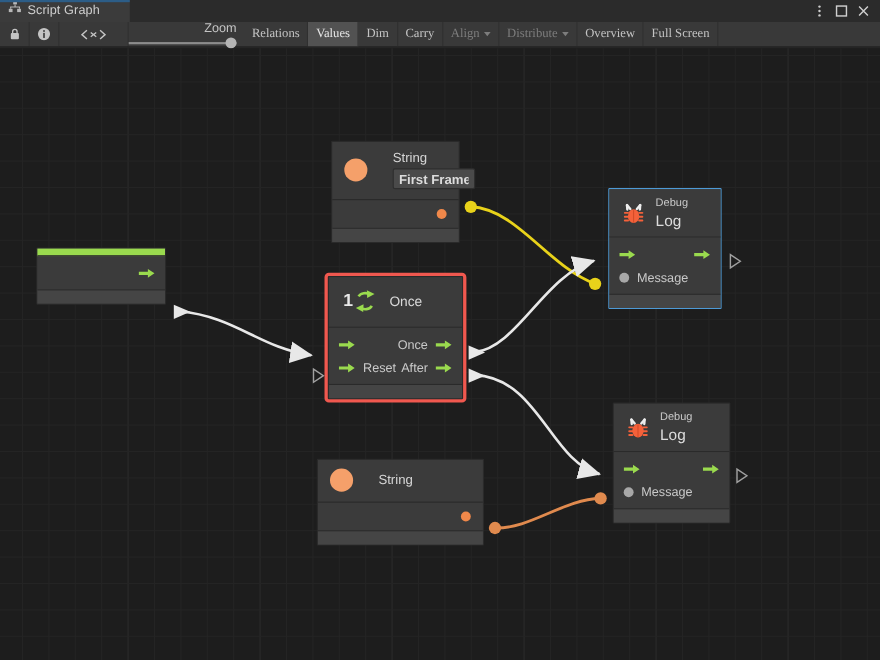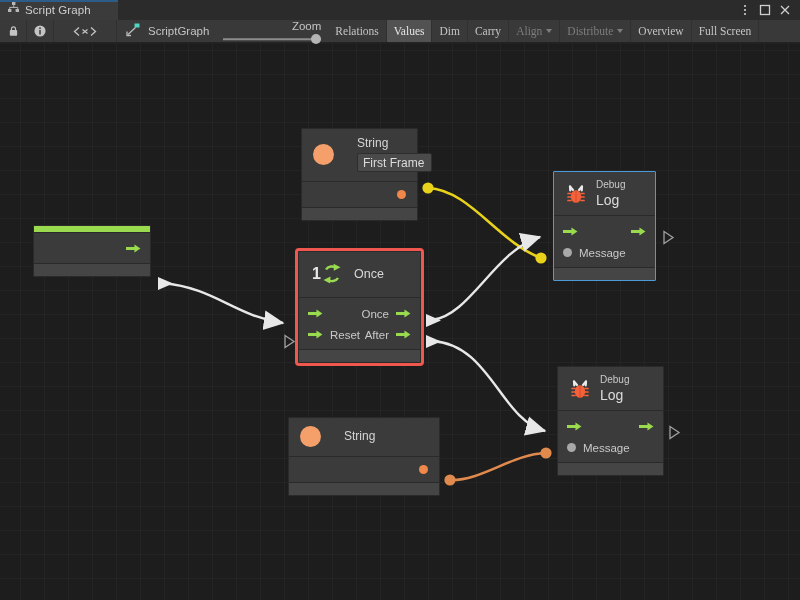--- a/index.html
+++ b/index.html
@@ -180,20 +180,21 @@
   .str-input {
     background: #4a4a4a;
     border: 1px solid #2e2e2e;
     border-radius: 2px;
     color: #dcdcdc;
     font-size: 12px;
     font-family: "Liberation Sans", sans-serif;
     padding: 2px 5px;
     line-height: 14px;
     height: 19px;
+    font-weight: bold;
   }
   .str-out-row {
     display: flex; align-items: center; justify-content: flex-end;
     height: 25px; padding: 0 11px;
   }
 
   
   .icon-wrap { width: 26px; height: 24px; flex: none; display: flex; align-items: center; justify-content: center; }
   .once-num { font-size: 16px; font-weight: bold; color: #e8e8e8; line-height: 16px; }
 
@@ -257,30 +258,20 @@
     </div>
 
     <div class="tb-btn wide">
       <svg viewBox="0 0 26 11" width="26" height="11">
         <path d="M7 1.5 L2.5 5.5 L7 9.5" fill="none" stroke="#c4c4c4" stroke-width="1.3"></path>
         <path d="M19 1.5 L23.5 5.5 L19 9.5" fill="none" stroke="#c4c4c4" stroke-width="1.3"></path>
         <path d="M10.5 3.5 L15.5 7.5 M15.5 3.5 L10.5 7.5" fill="none" stroke="#c4c4c4" stroke-width="1.2"></path>
       </svg>
     </div>
 
-    <div class="tb-breadcrumb">
-      <span>
-        <svg viewBox="0 0 15 14" width="15" height="14">
-          <rect x="8.5" y="0.5" width="5" height="4" fill="#4fd6c0"></rect>
-          <path d="M9.5 4.5 L2 11.5" stroke="#bdbdbd" stroke-width="1.3" fill="none"></path>
-          <path d="M1 8.5 L1 12.5 L5 12.5" stroke="#bdbdbd" stroke-width="1.3" fill="none"></path>
-        </svg>
-      </span>
-      <span>ScriptGraph</span>
-    </div>
 
     <div class="tb-zoom">
       <span>Zoom</span>
       <span class="zoom-slider">
         <span class="zoom-track"></span>
         <span class="zoom-handle"></span>
       </span>
       <span>1x</span>
     </div>
 

